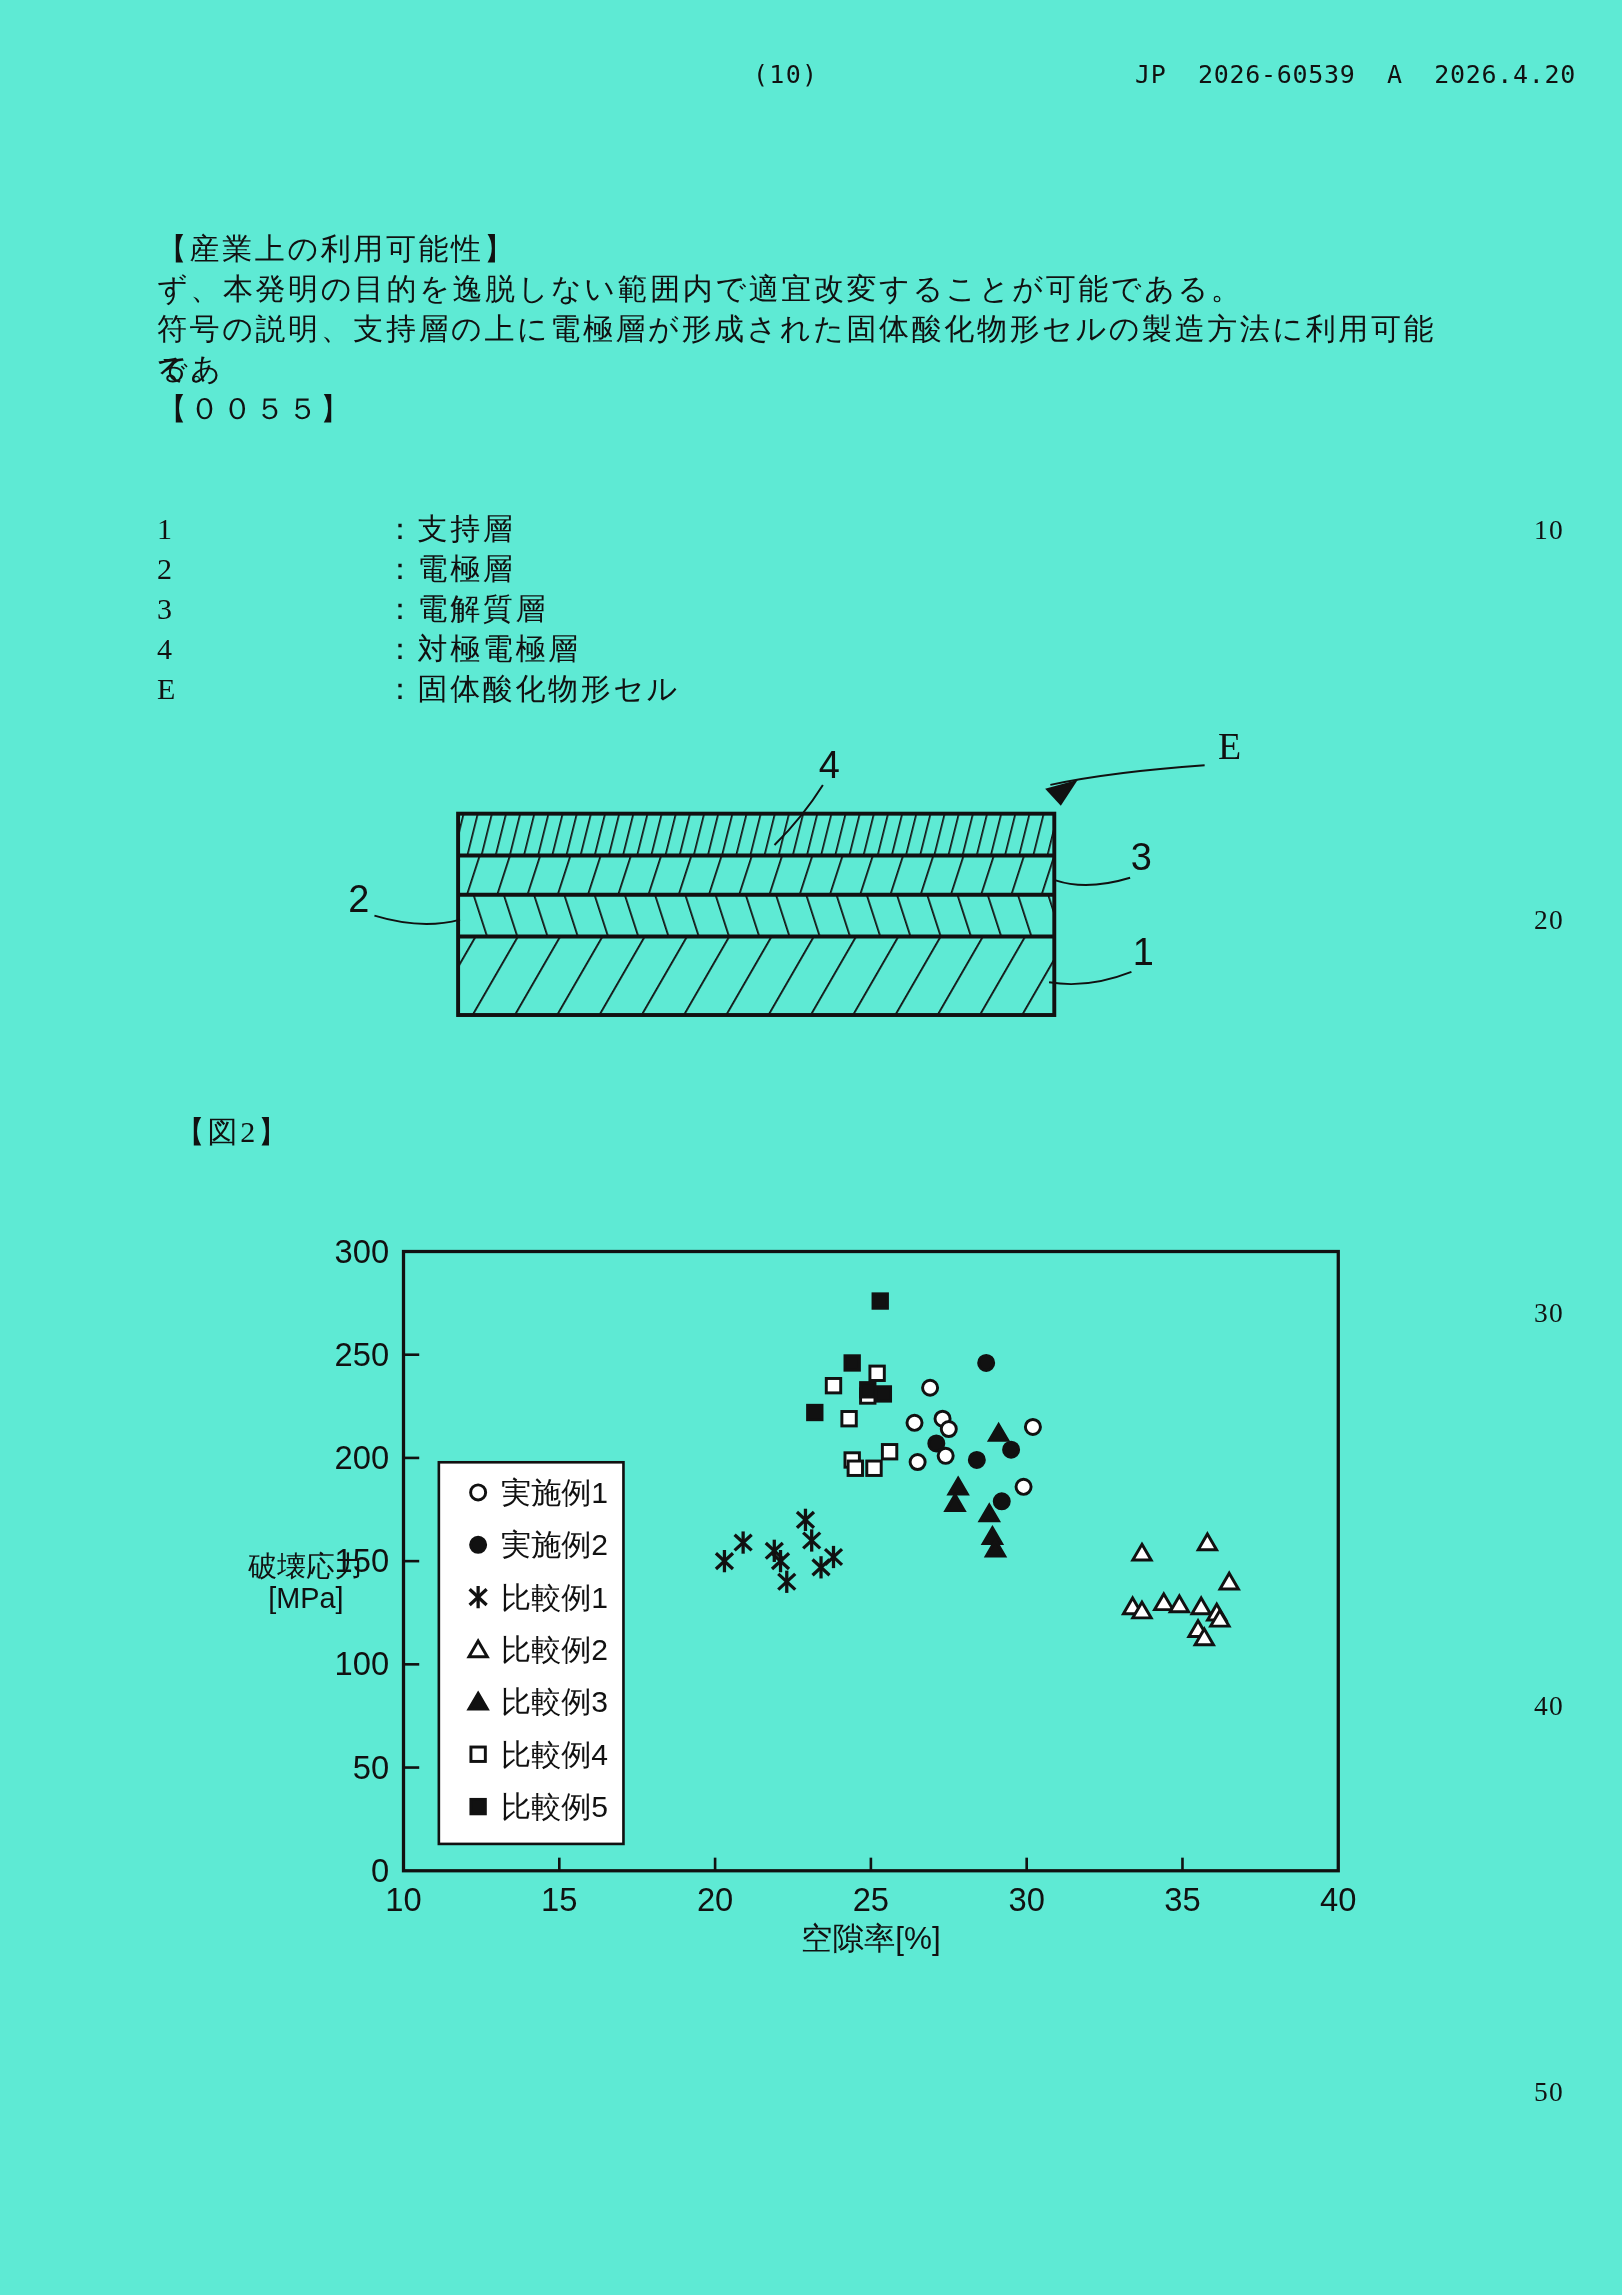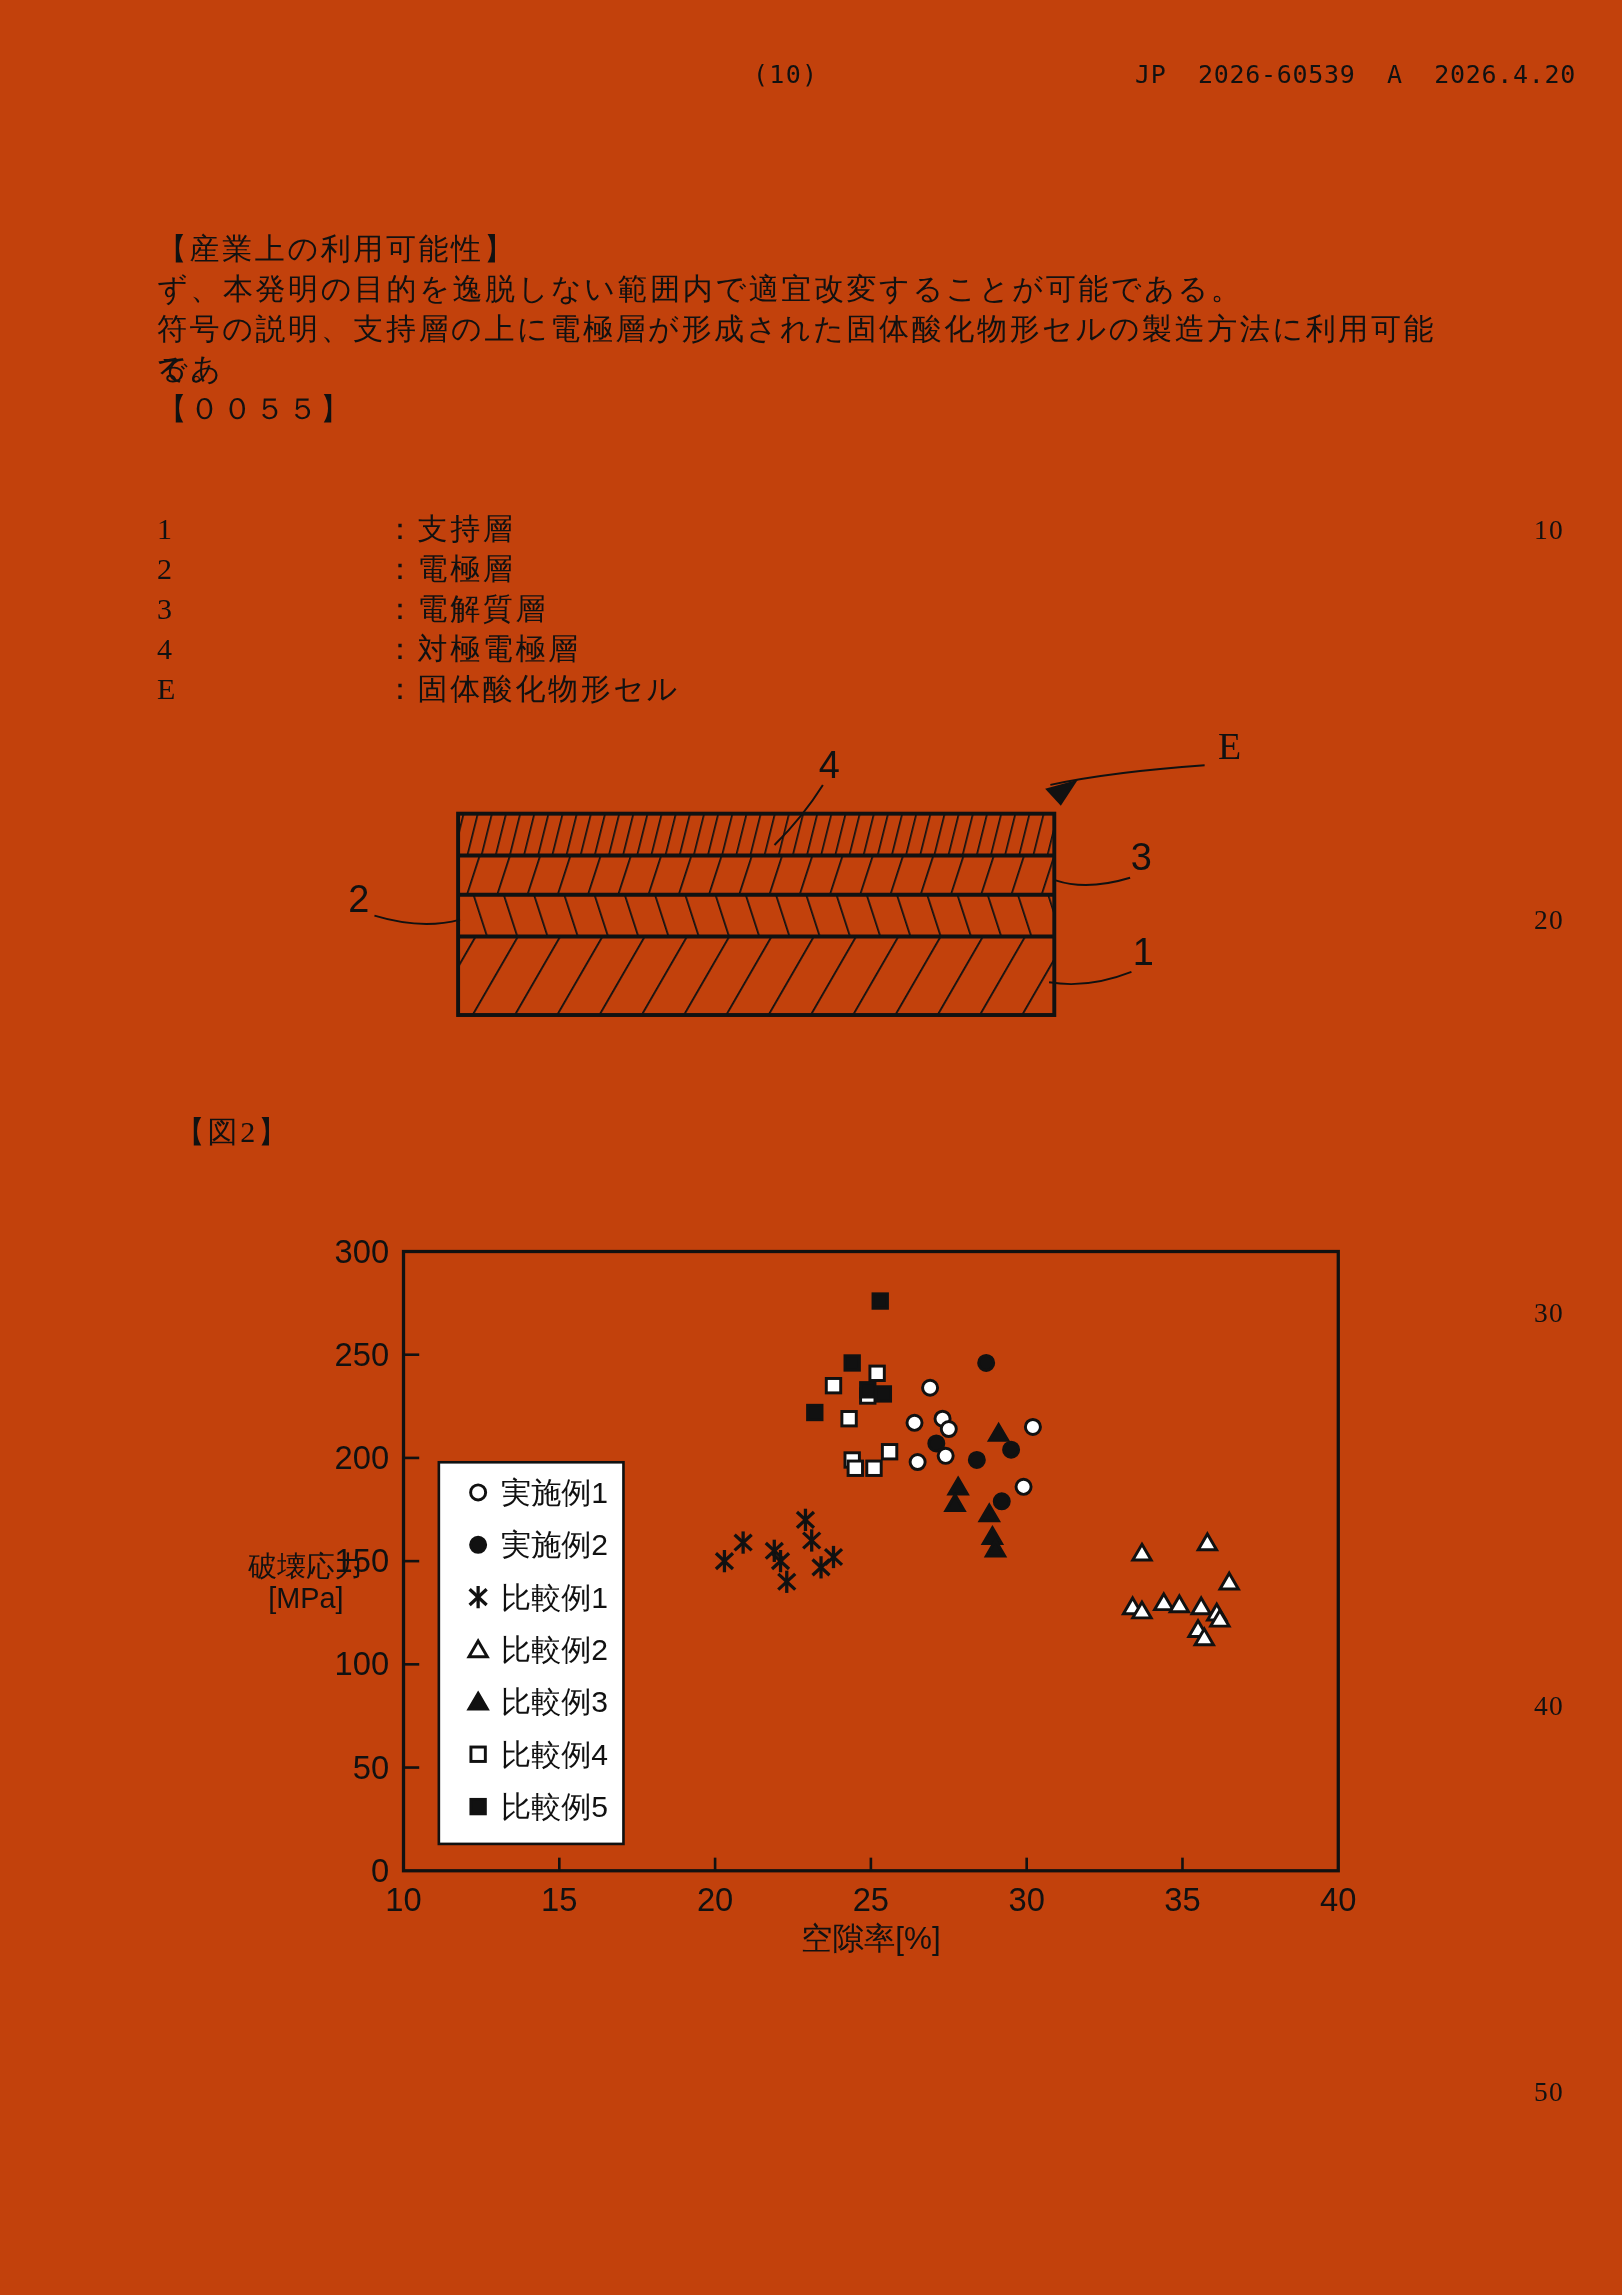--- a/index.html
+++ b/index.html
@@ -1,19 +1,19 @@
 <!DOCTYPE html>
 <html style="font-size:10.5px"><head>
 <meta charset="utf-8">
 <style>
   html,body{margin:0;padding:0;background:#888;}
   .page{
     position:relative;
     width:1623px;height:2295px;
-    background:#c2410c;
+    background:#5eead4;
     font-family:"Liberation Serif",serif;
     color:#111;
     overflow:hidden;
   }
   .hdr-pagenum{
     position:absolute;left:753px;top:60px;
     font-family:"DejaVu Sans Mono",monospace;
     font-size:25px;letter-spacing:1.3px;
   }
   .hdr-pub{

